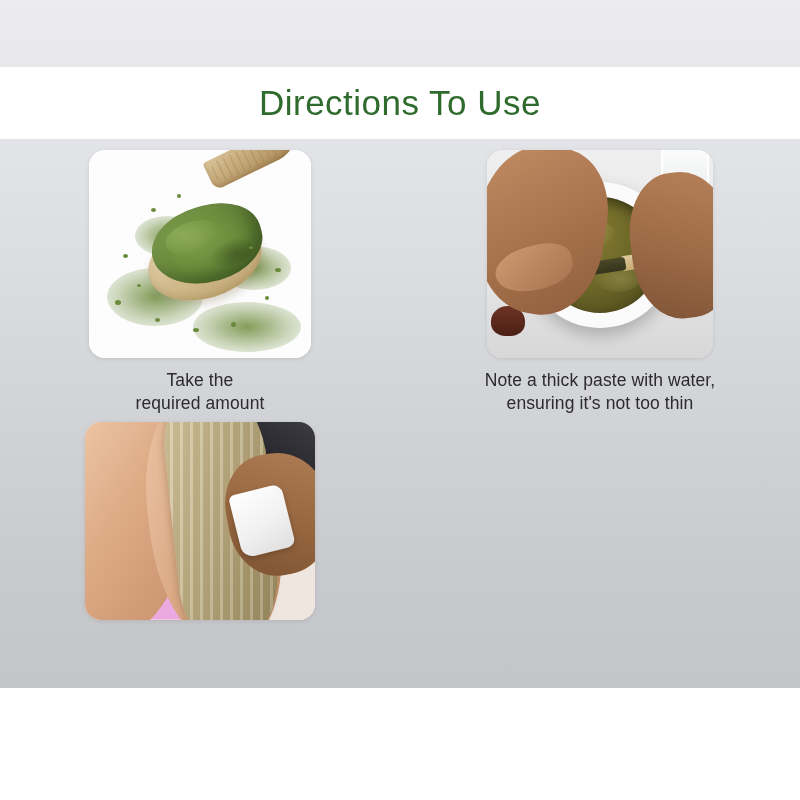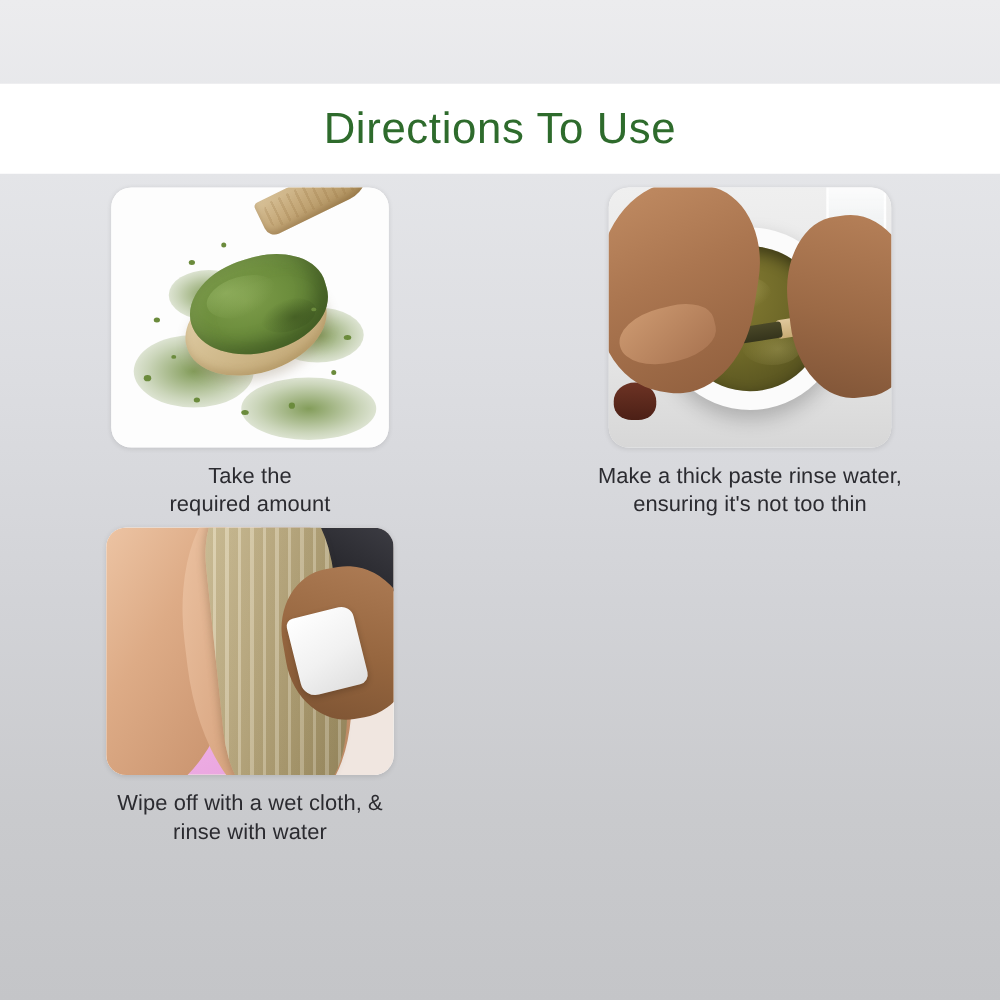--- a/index.html
+++ b/index.html
@@ -5,21 +5,21 @@
   * { margin:0; padding:0; box-sizing:border-box; }
   html, body { width:800px; height:800px; }
   body {
     font-family:"Liberation Sans", sans-serif;
     background:#ffffff;
     overflow:hidden;
   }
 
   .poster{
     position:relative;
-    width:800px; height:800px;
+    width:800px; height:688px;
     background:linear-gradient(180deg,#ececee 0%,#e6e7ea 12%,#dcdde1 38%,#d2d3d7 60%,#c9cacd 82%,#c4c5c8 100%);
     overflow:hidden;
   }
 
   
   .title-band{
     position:absolute; left:0; right:0; top:67px; height:72px;
     background:#ffffff;
     display:flex; align-items:center; justify-content:center;
   }
@@ -358,36 +358,34 @@
               <div class="paste-gloss"></div>
               <div class="paste-gloss2"></div>
             </div>
           </div>
           <div class="spatula"></div>
           <div class="hand-l"></div>
           <div class="thumb-l"></div>
           <div class="hand-r"></div>
         </div>
       </div>
-      <div class="caption">Make a thick paste rinse water,
+      <div class="caption">Note a thick paste with water,
 ensuring it's not too thin</div>
     </div>
 
 
     <div class="cell c4">
       <div class="card card-r2">
         <div class="img4">
           <div class="pink-bg4"></div>
           <div class="black-top4"></div>
           <div class="leg-back"></div>
           <div class="leg-front"></div>
           <div class="paste-leg"></div>
           <div class="hand-wipe"></div>
           <div class="cloth"></div>
         </div>
       </div>
-      <div class="caption">Wipe off with a wet cloth, &amp;
-rinse with water</div>
     </div>
 
   </div>
 
 </div>
 
 </body></html>

